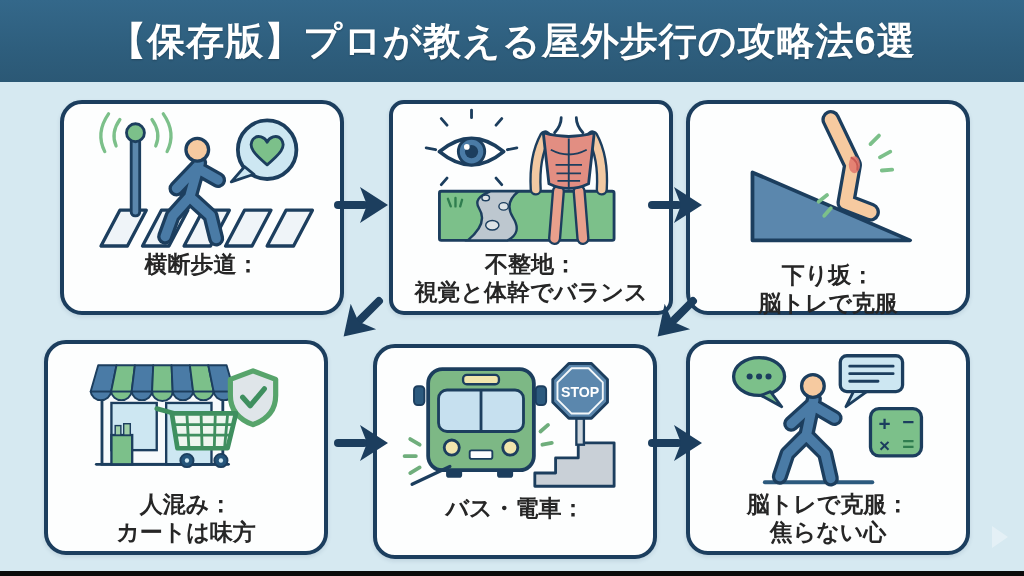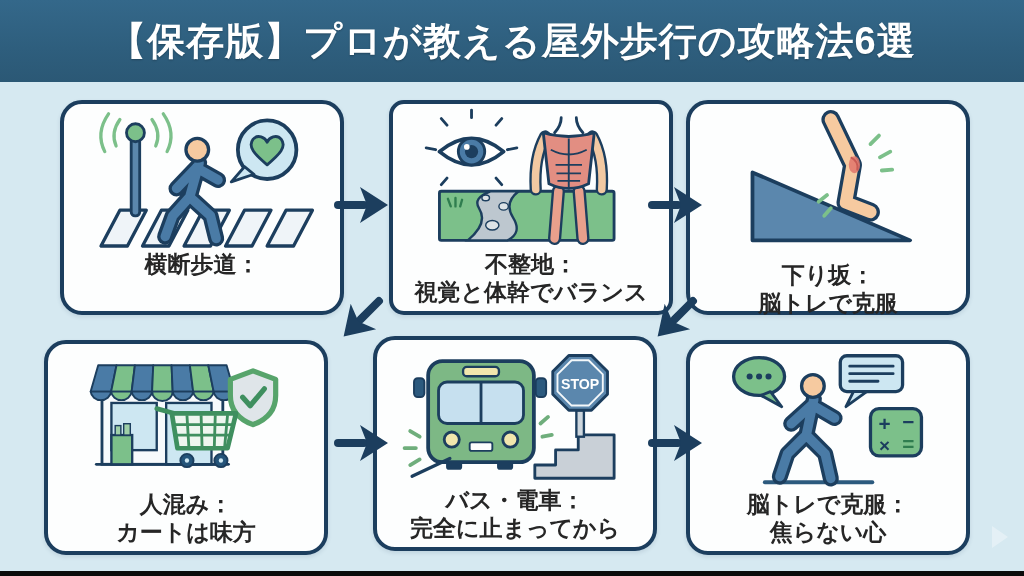--- a/index.html
+++ b/index.html
@@ -20,21 +20,21 @@
   .card{
     position:absolute;width:284px;height:215px;box-sizing:border-box;
     background:#fdfefe;border:4px solid #1c3e5e;border-radius:22px;
     display:flex;flex-direction:column;align-items:center;
     box-shadow:0 2px 4px rgba(30,60,90,.12);
   }
   .card svg.illus{width:236px;height:142px;margin-top:4px;flex:none;}
   .caption{ text-align:center;font-weight:bold;color:#262626;font-size:23px;line-height:28px;margin-top:0;}
   .caption div{white-space:nowrap;}
   #card1{left:60px;top:100px;}  #card2{left:389px;top:100px;border-radius:15px;}  #card3{left:686px;top:100px;gap:11px;}
-  #card4{left:44px;top:340px;}  #card5{left:373px;top:336px;align-items:center;}  #card6{left:686px;top:340px;}
+  #card4{left:44px;top:340px;}  #card5{left:373px;top:344px;align-items:center;}  #card6{left:686px;top:340px;}
   .arrow{position:absolute;width:56px;height:44px;}
   #arrow-r1{left:334px;top:183px;} #arrow-r2{left:648px;top:183px;}
   #arrow-r3{left:334px;top:421px;} #arrow-r4{left:648px;top:421px;}
   #arrow-d1{left:334px;top:296px;transform:rotate(135deg);}
   #arrow-d2{left:648px;top:296px;transform:rotate(135deg);}
   .bottom-strip{position:absolute;left:0;bottom:0;width:1024px;height:5px;background:#0b0b0b;}
   .watermark{
     position:absolute;right:16px;bottom:28px;width:0;height:0;opacity:.35;
     border-top:11px solid transparent;border-bottom:11px solid transparent;
     border-left:16px solid #ffffff;
@@ -235,21 +235,20 @@
       <rect x="77" y="104" width="24" height="9" rx="2" fill="#fdfdfd" stroke="#1c3e5e" stroke-width="2"></rect>
       <path d="M16,140 L56,121" stroke="#1c3e5e" stroke-width="3.5" stroke-linecap="round"></path>
     </g>
     <g stroke="#6fae7c" stroke-width="4" stroke-linecap="round">
       <path d="M24,98 L14,92 M20,110 L8,110 M24,122 L14,128"></path>
       <path d="M152,84 L160,77 M154,98 L164,96"></path>
     </g>
   </svg>
   <div class="caption">
     <div>バス・電車：</div>
-    <div>完全に止まってから</div>
   </div>
 </div>
 
 <div class="card" id="card6">
   <svg class="illus" viewBox="0 0 250 150">
     <path d="M58,142 H172" stroke="#2c5a7e" stroke-width="4" stroke-linecap="round"></path>
     <g>
       <ellipse cx="52" cy="30" rx="27" ry="20" fill="#7cc08a" stroke="#1c3e5e" stroke-width="3.5"></ellipse>
       <polygon points="64,46 76,62 54,50" fill="#7cc08a" stroke="#1c3e5e" stroke-width="3" stroke-linejoin="round"></polygon>
       <circle cx="42" cy="30" r="3.2" fill="#1c3e5e"></circle>

